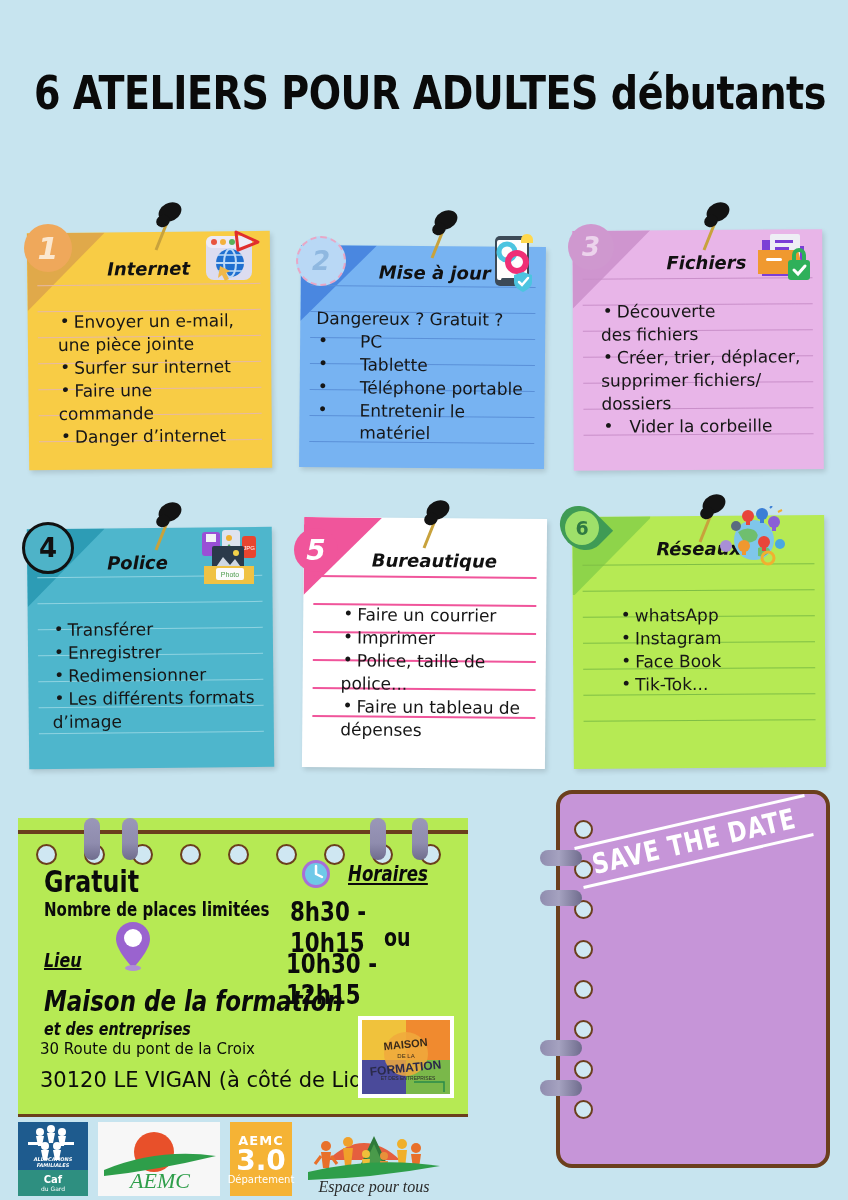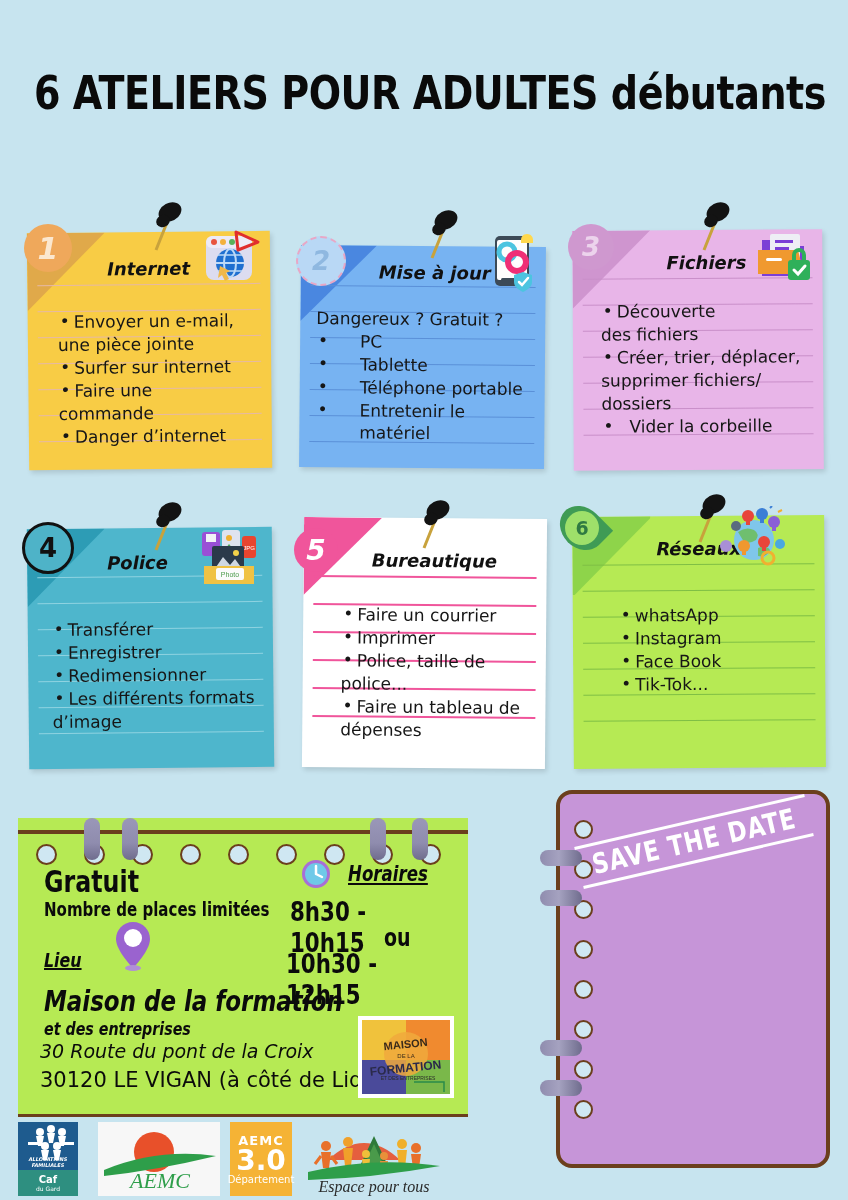--- a/index.html
+++ b/index.html
@@ -100,21 +100,21 @@
     transform:scaleX(0.9);letter-spacing:1px;padding:2px 0;}
   .dates{position:absolute;left:0;top:118px;width:100%;text-align:center;}
   .dates div{font-family:"DejaVu Sans Condensed","Liberation Sans",sans-serif;
     font-weight:bold;font-size:31px;color:#0b0b0b;line-height:41px;transform:scaleX(0.9);}
 
   
   .footer{position:absolute;left:18px;top:1122px;width:420px;height:74px;}
   .logo{position:absolute;top:0;height:74px;}
   .sep{position:absolute;left:18px;top:1114px;width:450px;height:3px;background:#6b3f1d;}
 
-  .caf{width:60px;background:#1e5b8e;}
+  .caf{width:70px;background:#1e5b8e;}
   .caf .cafbot{position:absolute;bottom:0;left:0;right:0;height:26px;background:#2e8f80;
     display:flex;flex-direction:column;align-items:center;justify-content:center;color:#fff;}
   .caf .caftxt{position:absolute;left:0;right:0;bottom:28px;text-align:center;color:#fff;
     font-size:5px;font-weight:bold;line-height:6px;font-style:italic;}
   .aemc{width:122px;background:#f7f7f7;}
   .gard{width:62px;background:#f5b335;display:flex;flex-direction:column;
     align-items:center;justify-content:center;color:#fff;}
   .ept{width:140px;}
   svg{display:block;}
 </style>
@@ -447,21 +447,21 @@
         <path d="M16 16 L16 8 M16 16 L22 19" stroke="#fff" stroke-width="2.5" stroke-linecap="round"></path>
       </svg>
     </div>
     <div class="nb-text cond" style="left:330px;top:44px;font-size:21px;text-decoration:underline;font-style:italic;">Horaires</div>
     <div class="nb-text cond" style="left:272px;top:78px;font-size:27px;">8h30 - 10h15</div>
     <div class="nb-text cond" style="left:366px;top:106px;font-size:24px;">ou</div>
     <div class="nb-text cond" style="left:268px;top:130px;font-size:27px;">10h30 - 12h15</div>
 
     <div class="nb-text cond" style="left:26px;top:166px;font-size:29px;font-style:italic;">Maison de la formation</div>
     <div class="nb-text cond" style="left:26px;top:200px;font-size:18px;font-style:italic;">et des entreprises</div>
-    <div class="nb-text" style="left:22px;top:222px;font-size:19px;font-style:italic;">30 Route du pont de la Croix</div>
+    <div class="nb-text" style="left:22px;top:222px;font-size:15px;">30 Route du pont de la Croix</div>
     <div class="nb-text" style="left:22px;top:250px;font-size:21px;">30120 LE VIGAN (à côté de Lidl)</div>
 
     <div style="position:absolute;left:340px;top:198px;width:96px;height:82px;background:#fff;">
       <svg width="96" height="82" viewBox="0 0 96 82">
         <rect x="4" y="4" width="44" height="40" fill="#f0c23c"></rect>
         <rect x="48" y="4" width="44" height="40" fill="#f08a2f"></rect>
         <rect x="4" y="44" width="44" height="34" fill="#4a4a9a"></rect>
         <rect x="48" y="44" width="44" height="34" fill="#7ab84a"></rect>
         <circle cx="48" cy="38" r="22" fill="#f0a93c" opacity="0.85"></circle>
         <text x="48" y="32" font-size="11" font-weight="bold" fill="#3a2a1a" text-anchor="middle" font-family="sans-serif" transform="rotate(-6 48 32)">MAISON</text>

